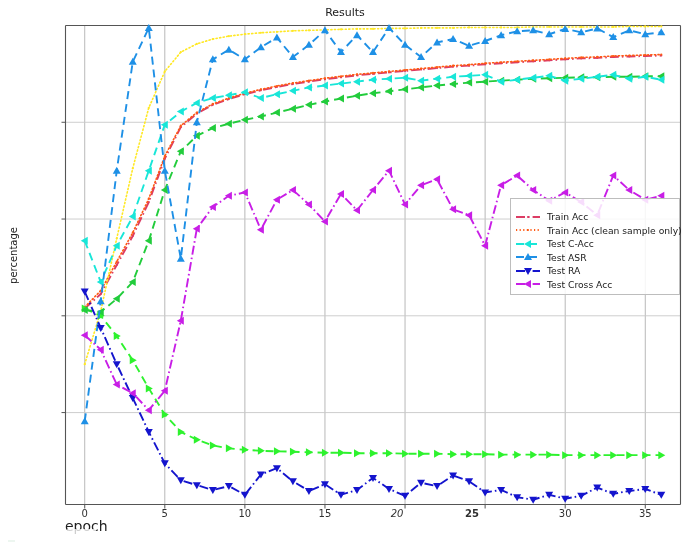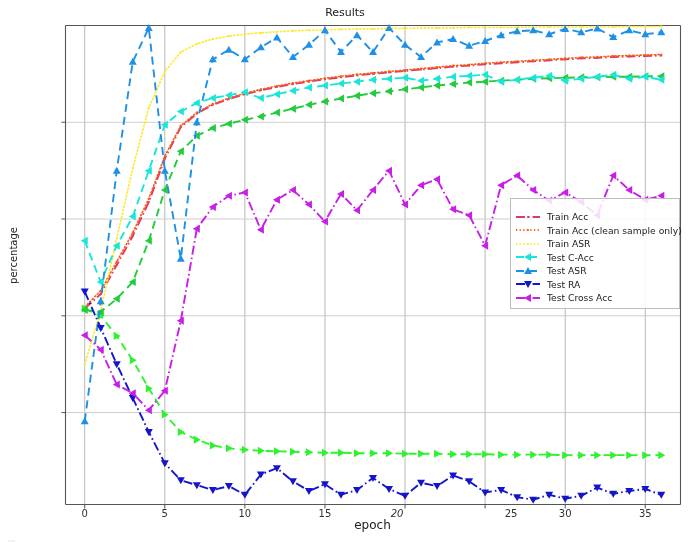--- a/index.html
+++ b/index.html
@@ -33,22 +33,22 @@
     text-align: center;
     font-size: 10px;
     color: #202020;
     transform: rotate(-90deg);
     transform-origin: center center;
   }
   #xlabel {
     position: absolute;
     left: 65px; top: 518px;
     width: 615px;
-    text-align: center;
-    font-size: 12px;
+    text-align: left;
+    font-size: 14px;
     color: #202020;
   }
   .xtick {
     position: absolute;
     top: 508px;
     width: 40px;
     margin-left: -20px;
     text-align: center;
     font-size: 10px;
     color: #303030;
@@ -508,21 +508,21 @@
       </g>
     </svg>
 
   <div id="ytick-container"></div>
   <div id="xtick-container">
       <div class="xtick" style="left: 84.7188px;">0</div>
       <div class="xtick" style="left: 164.797px;">5</div>
       <div class="xtick" style="left: 244.875px;">10</div>
       <div class="xtick" style="left: 324.953px;">15</div>
       <div class="xtick" style="left: 397px; font-style: italic;">20</div>
-      <div class="xtick" style="left: 511px;">25</div>
+      <div class="xtick" style="left: 472px; font-weight: bold;">25</div>
       <div class="xtick" style="left: 565.188px;">30</div>
       <div class="xtick" style="left: 645.266px;">35</div>
     </div>
 
   <div id="watermark"><span class="bar"></span><span>REEBUF</span></div>
 
   <div id="legend">
       <div class="legend-row">
         <svg class="legend-swatch" viewBox="0 0 26 10">
           <line x1="1" y1="5" x2="25" y2="5" stroke="#dc3c64" stroke-width="1.9" stroke-dasharray="9,3,1.6,3"></line>
@@ -533,29 +533,20 @@
         <span class="legend-label">Train Acc</span>
       </div>
       <div class="legend-row">
         <svg class="legend-swatch" viewBox="0 0 26 10">
           <line x1="1" y1="5" x2="25" y2="5" stroke="#ff5a14" stroke-width="1.9" stroke-dasharray="1.2,2.4"></line>
           <g>
             <circle cx="13" cy="5" r="1.1" fill="#ff5a14"></circle>
           </g>
         </svg>
         <span class="legend-label">Train Acc (clean sample only)</span>
-      </div>
-      <div class="legend-row">
-        <svg class="legend-swatch" viewBox="0 0 26 10">
-          <line x1="1" y1="5" x2="25" y2="5" stroke="#ffe824" stroke-width="1.9" stroke-dasharray="1.2,2.4"></line>
-          <g>
-            <circle cx="13" cy="5" r="1.1" fill="#ffe824"></circle>
-          </g>
-        </svg>
-        <span class="legend-label">Train ASR</span>
       </div>
       <div class="legend-row">
         <svg class="legend-swatch" viewBox="0 0 26 10">
           <line x1="1" y1="5" x2="25" y2="5" stroke="#18e6d8" stroke-width="1.9" stroke-dasharray="8,5"></line>
           <g>
             <polygon points="9,5 16,1 16,9" fill="#18e6d8" stroke="none"></polygon>
           </g>
         </svg>
         <span class="legend-label">Test C-Acc</span>
       </div>

